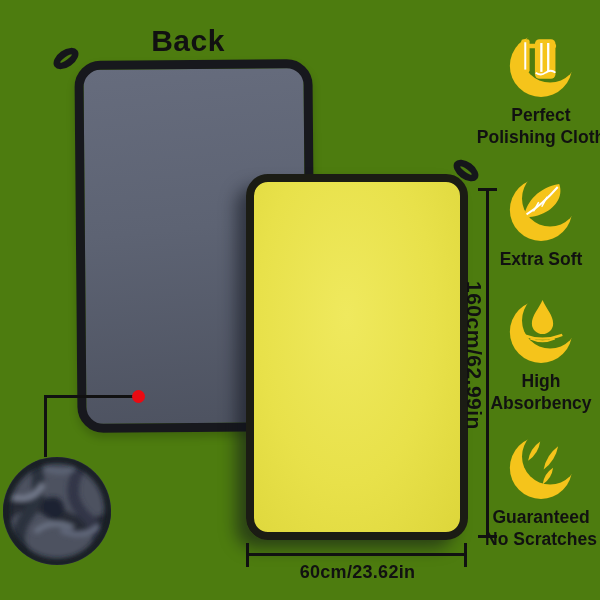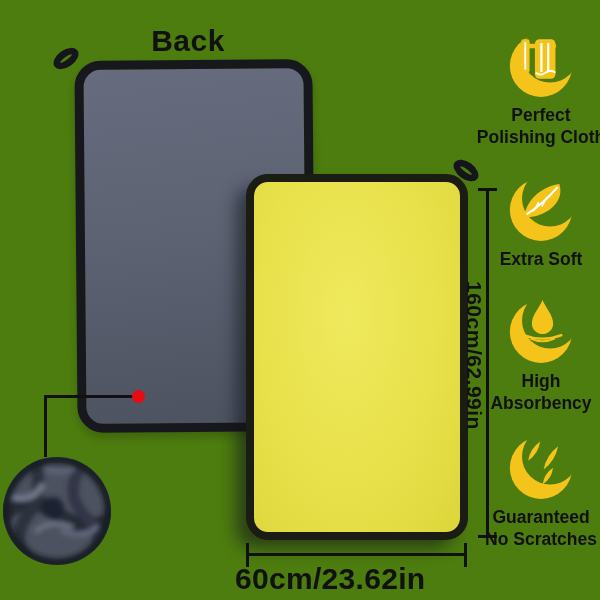--- a/index.html
+++ b/index.html
@@ -43,21 +43,21 @@
     position:absolute;z-index:4;left:459px;top:245px;width:27px;height:220px;
     writing-mode:vertical-rl;text-align:center;
     font-weight:800;font-size:21px;letter-spacing:0.5px;
   }
   .w-line{left:246px;top:553px;width:221px;height:3px;}
   .w-cap{top:543px;width:3px;height:24px;}
   .w-cap.lft{left:246px;}
   .w-cap.rgt{left:464px;}
   .w-text{
     position:absolute;z-index:4;left:235px;top:562px;width:245px;
-    text-align:left;font-weight:800;font-size:30px;letter-spacing:0.3px;
+    text-align:center;font-weight:800;font-size:18px;letter-spacing:0.3px;
   }
   
   .conn{position:absolute;background:#111;z-index:2;}
   .conn-h{left:44px;top:395px;width:92px;height:2.5px;}
   .conn-v{left:44px;top:395px;width:2.5px;height:62px;}
   .red-dot{
     position:absolute;left:132px;top:390px;width:13px;height:13px;
     border-radius:50%;background:#ea0a12;z-index:2;
   }
   

